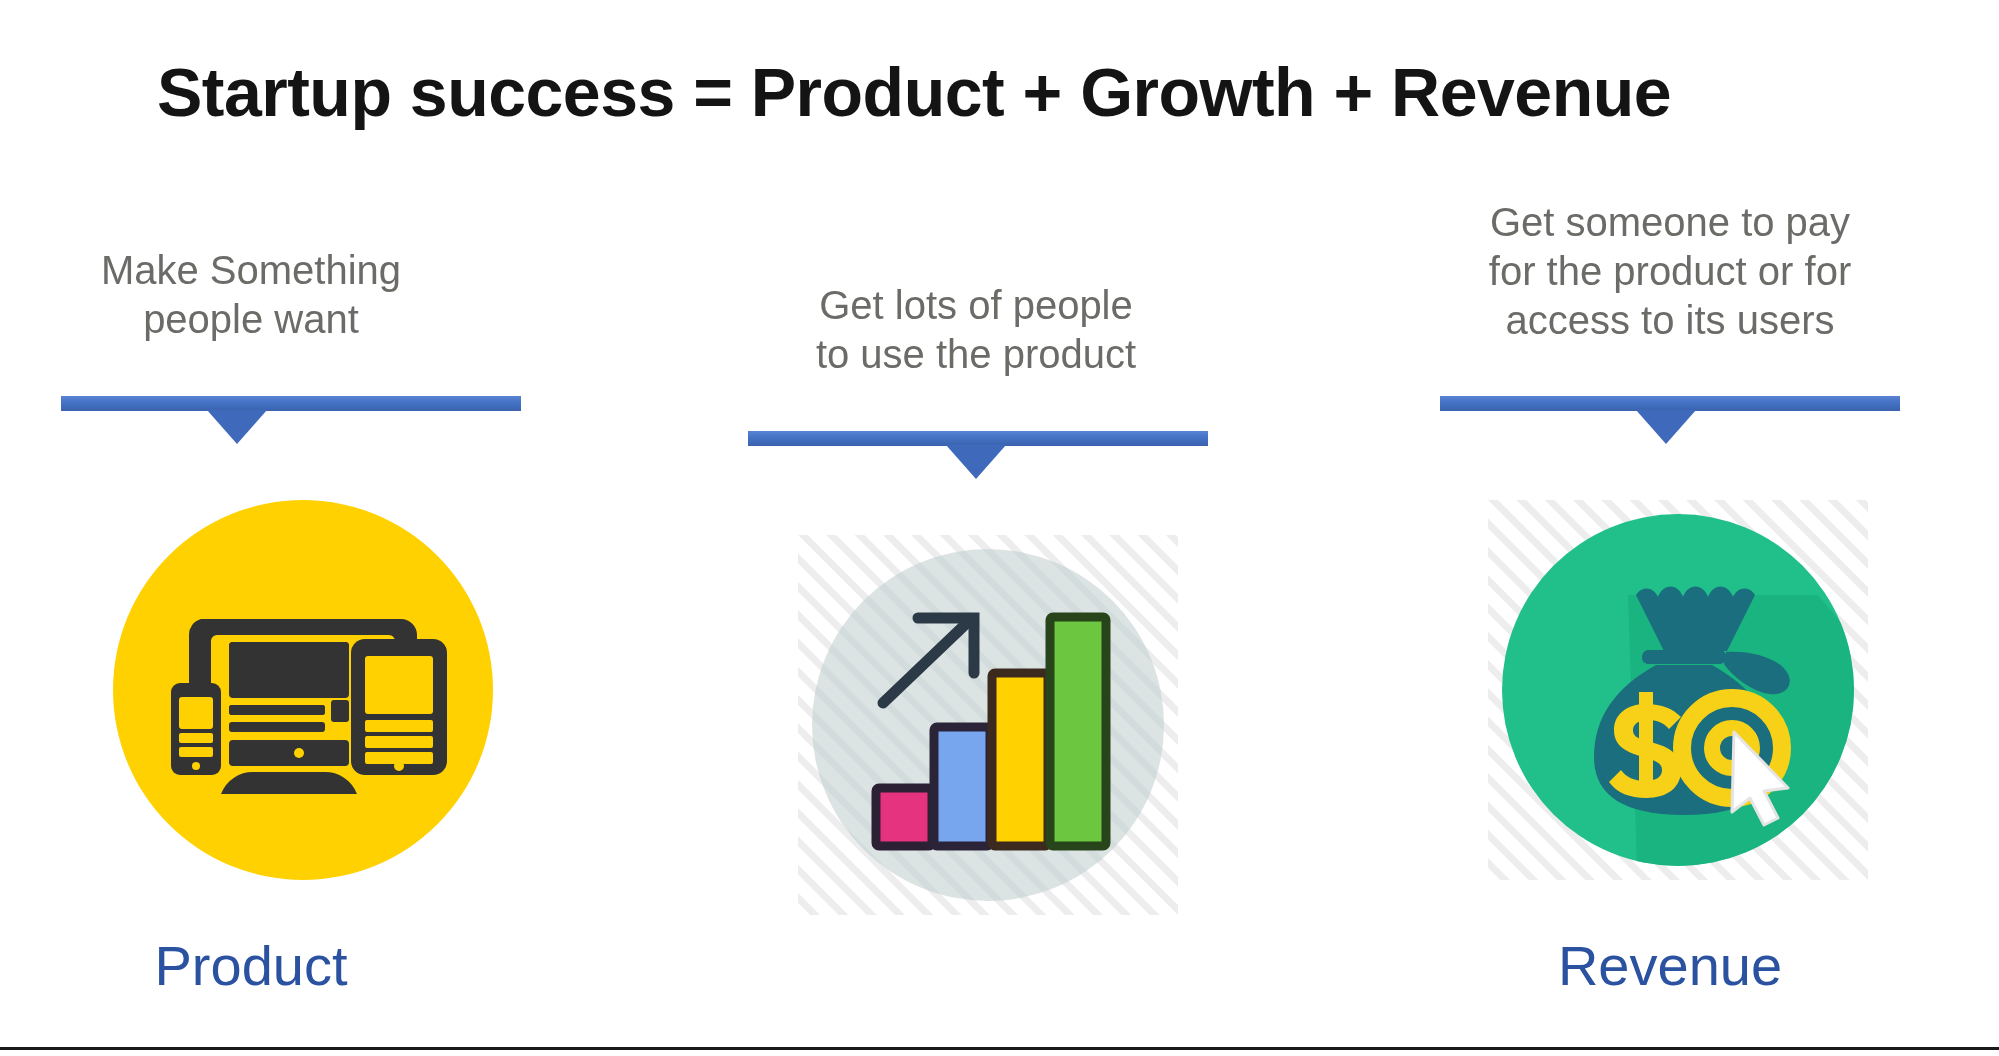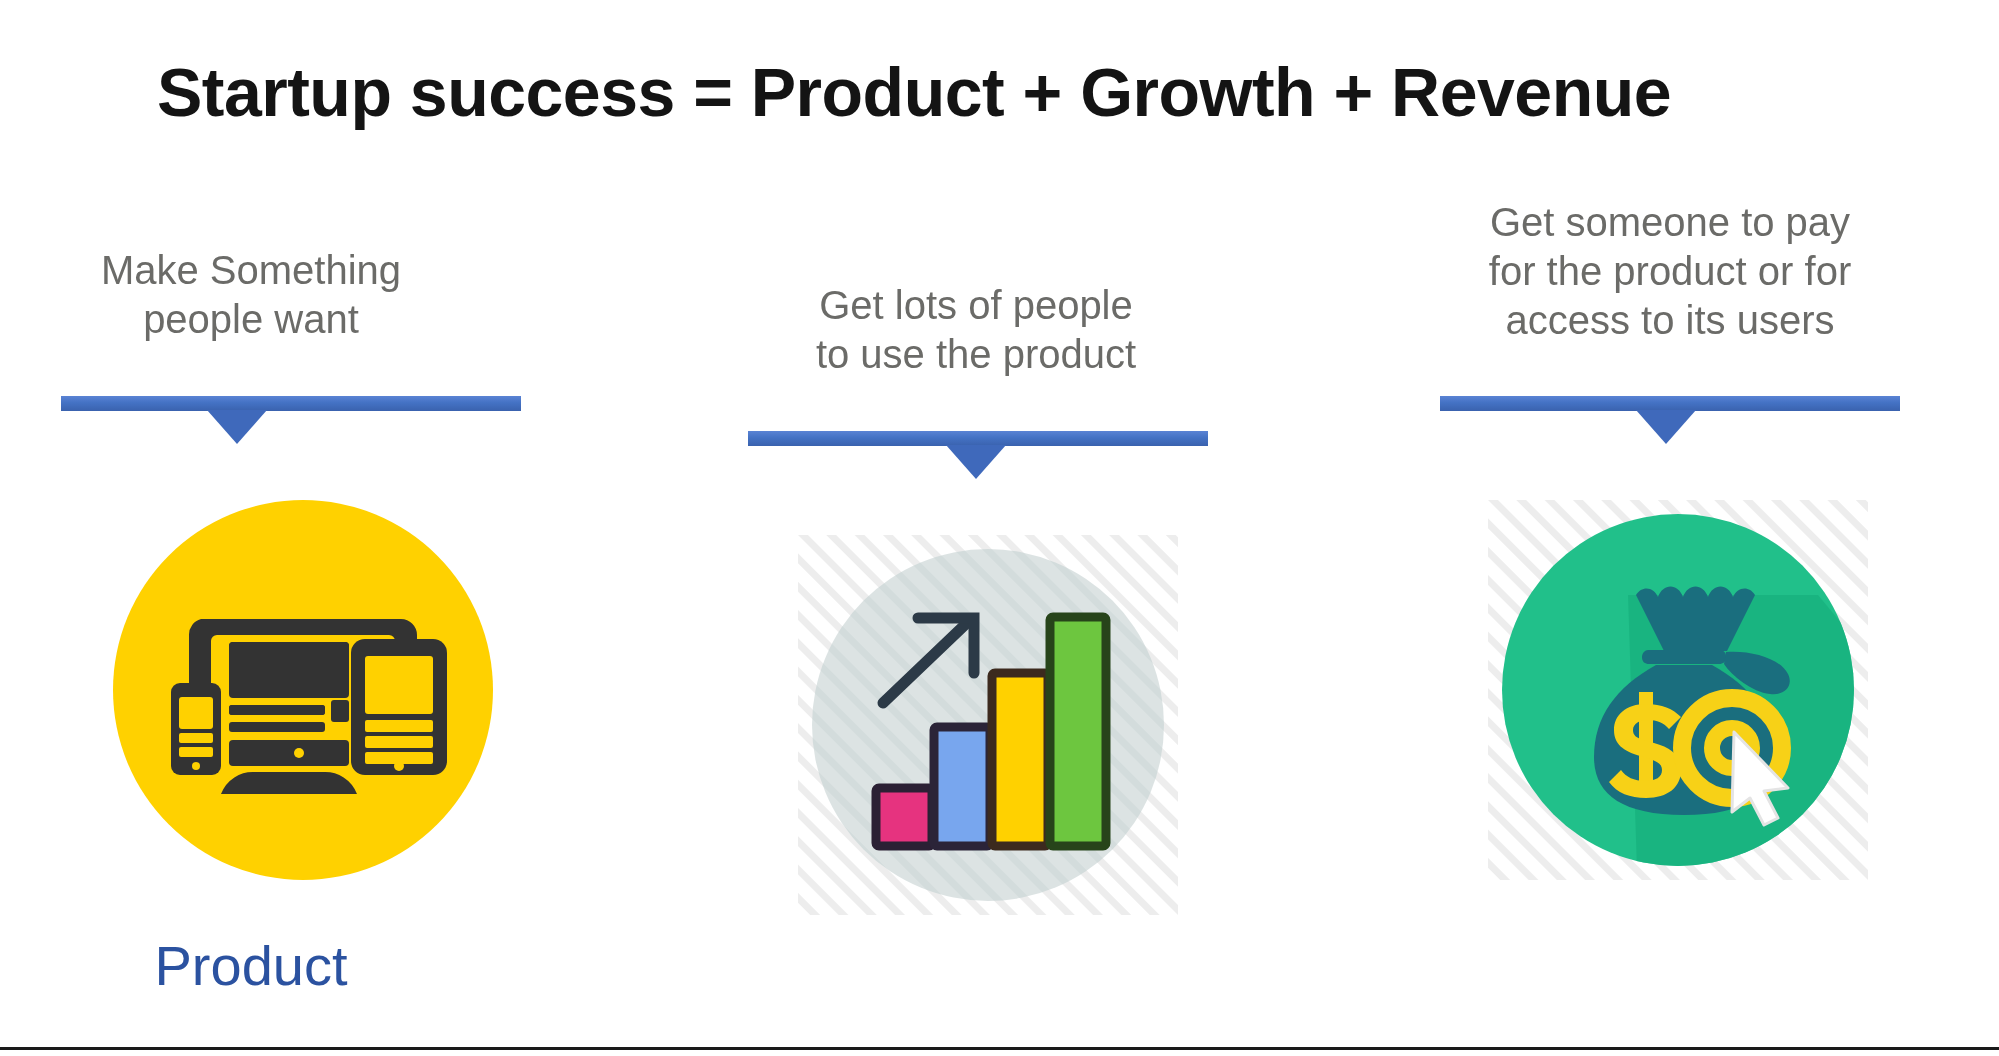--- a/index.html
+++ b/index.html
@@ -271,16 +271,17 @@
 
         <circle cx="244" cy="248" r="50" fill="none" stroke="#F7D117" stroke-width="18"></circle>
         <circle cx="244" cy="248" r="20" fill="none" stroke="#F7D117" stroke-width="16"></circle>
 
         <g>
           <path d="M246 232 L300 288 L276 291 L290 318 L276 325 L262 298 L244 312 Z" fill="#ffffff" stroke="#e4e4e4" stroke-width="3" stroke-linejoin="round"></path>
         </g>
       </svg>
     </div>
 
+    <div class="label">Revenue</div>
   </div>
 
   <div class="footer-rule"></div>
 </div>
 
 </body></html>

